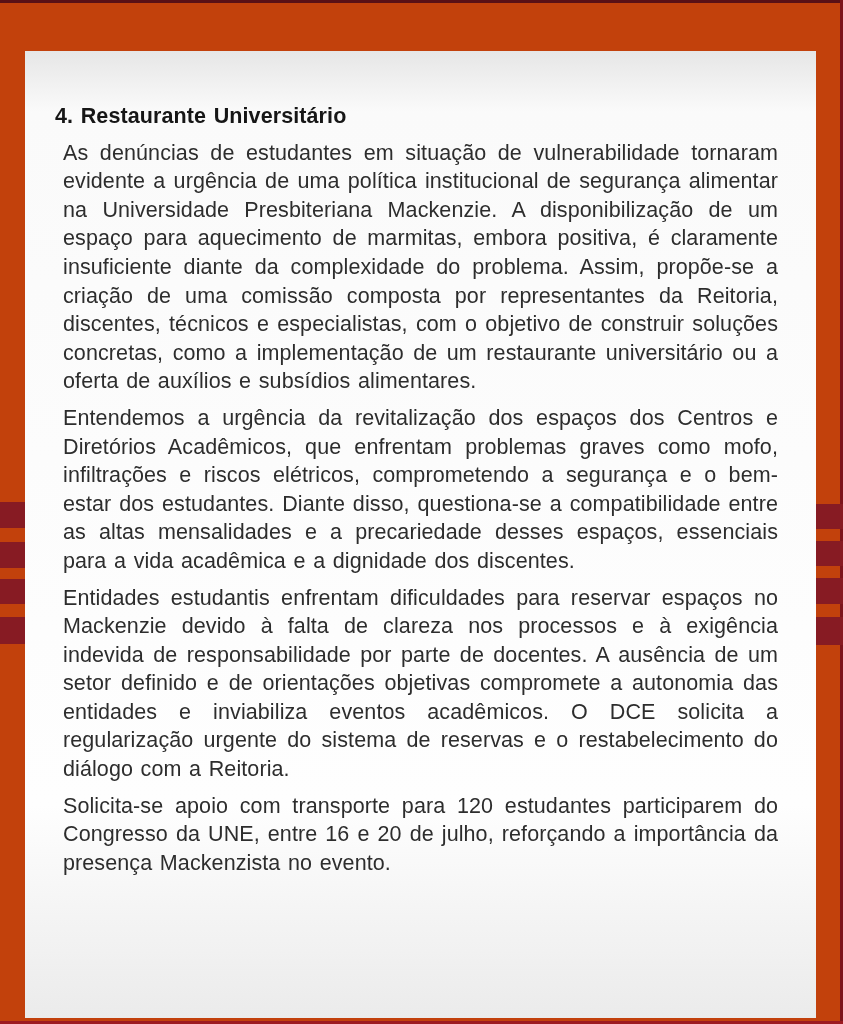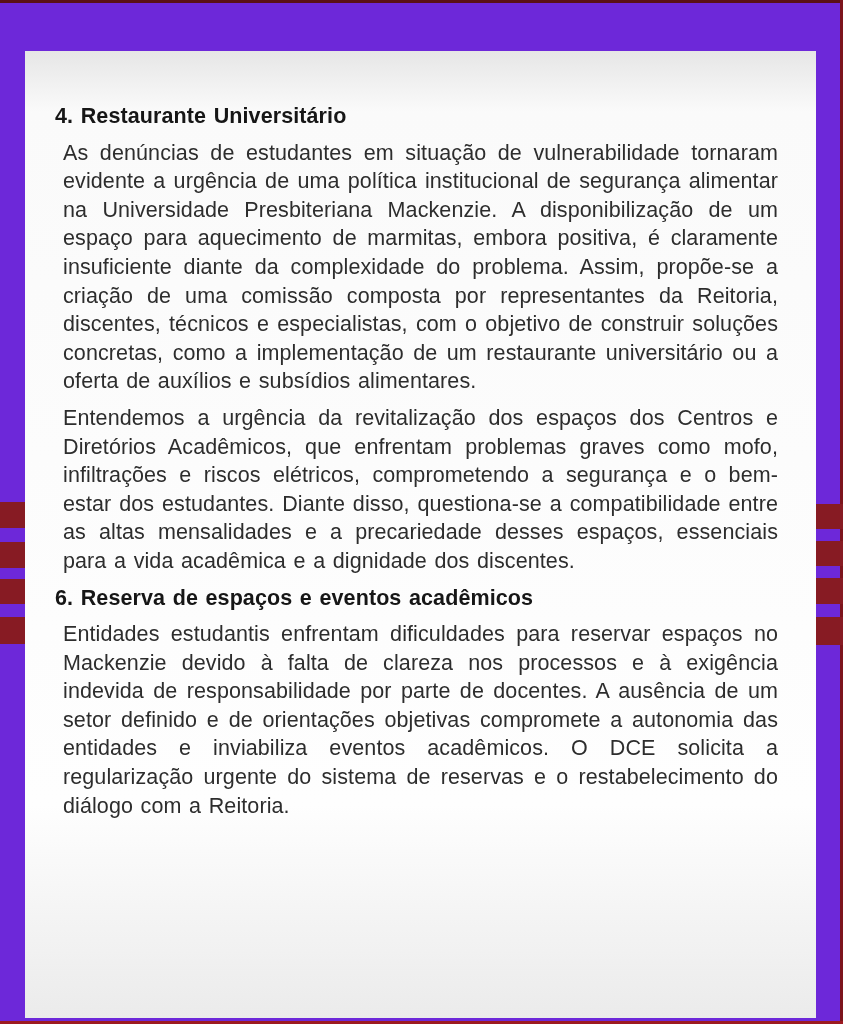--- a/index.html
+++ b/index.html
@@ -9,21 +9,21 @@
   body {
     width: 843px;
     height: 1024px;
     font-family: "Liberation Sans", sans-serif;
     overflow: hidden;
   }
   .stage {
     position: relative;
     width: 843px;
     height: 1024px;
-    background: #6d28d9;
+    background: #c2410c;
     overflow: hidden;
   }
   
   .edge-top {
     position: absolute;
     top: 0; left: 0;
     width: 100%; height: 3px;
     background: #5a1016;
   }
   .edge-right {
@@ -109,19 +109,19 @@
   <div class="stripe right r4"></div>
 
   <div class="sheet">
     <div class="sheet-content">
 
       <h2 class="section-heading">4. Restaurante Universitário</h2>
       <p class="section-body">As denúncias de estudantes em situação de vulnerabilidade tornaram evidente a urgência de uma política institucional de segurança alimentar na Universidade Presbiteriana Mackenzie. A disponibilização de um espaço para aquecimento de marmitas, embora positiva, é claramente insuficiente diante da complexidade do problema. Assim, propõe-se a criação de uma comissão composta por representantes da Reitoria, discentes, técnicos e especialistas, com o objetivo de construir soluções concretas, como a implementação de um restaurante universitário ou a oferta de auxílios e subsídios alimentares.</p>
 
       <p class="section-body">Entendemos a urgência da revitalização dos espaços dos Centros e Diretórios Acadêmicos, que enfrentam problemas graves como mofo, infiltrações e riscos elétricos, comprometendo a segurança e o bem-estar dos estudantes. Diante disso, questiona-se a compatibilidade entre as altas mensalidades e a precariedade desses espaços, essenciais para a vida acadêmica e a dignidade dos discentes.</p>
 
-      <h2 class="section-heading">6. Reserva de espaços e eventos acadêmicos</h2>
       <p class="section-body">Entidades estudantis enfrentam dificuldades para reservar espaços no Mackenzie devido à falta de clareza nos processos e à exigência indevida de responsabilidade por parte de docentes. A ausência de um setor definido e de orientações objetivas compromete a autonomia das entidades e inviabiliza eventos acadêmicos. O DCE solicita a regularização urgente do sistema de reservas e o restabelecimento do diálogo com a Reitoria.</p>
 
+      <p class="section-body">Solicita-se apoio com transporte para 120 estudantes participarem do Congresso da UNE, entre 16 e 20 de julho, reforçando a importância da presença Mackenzista no evento.</p>
 
     </div>
   </div>
 </div>
 
 </body></html>

